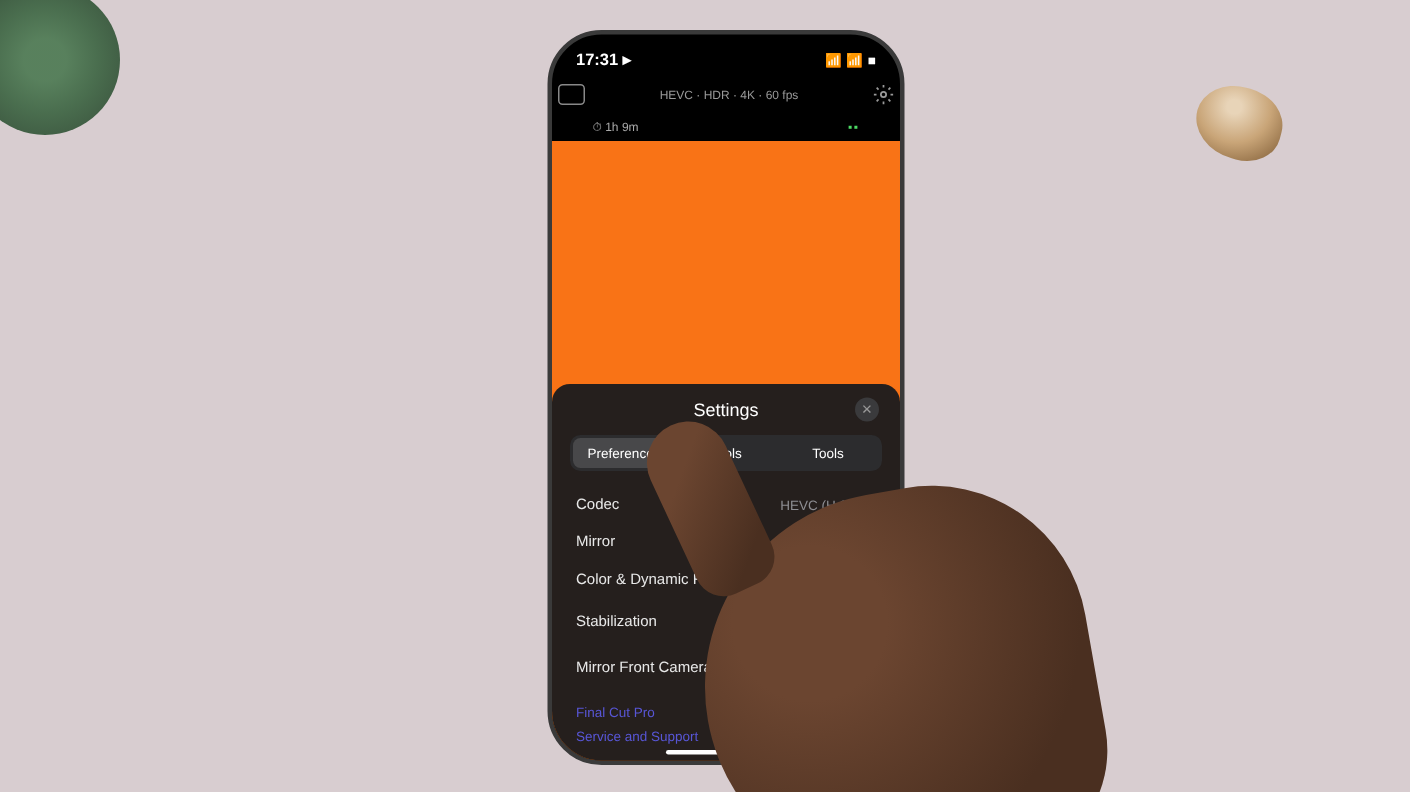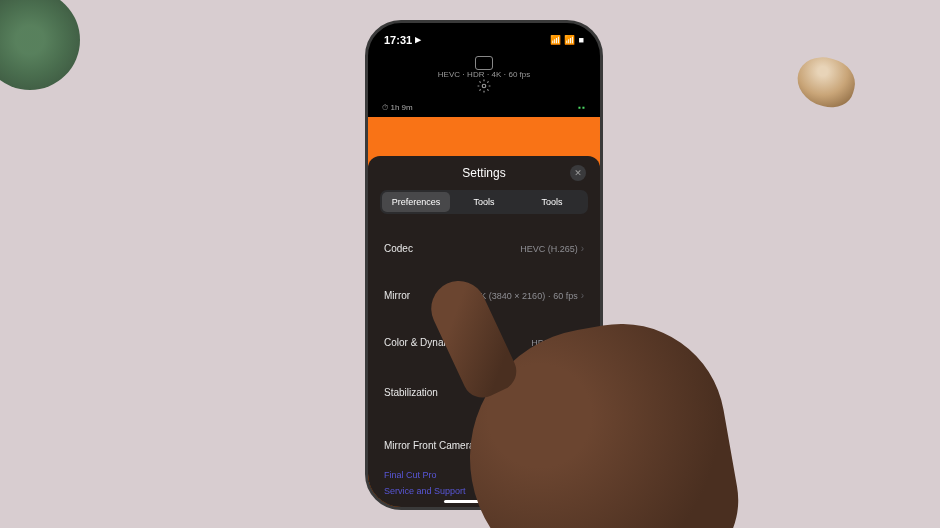--- a/index.html
+++ b/index.html
@@ -74,27 +74,26 @@
   .status-left { display: flex; gap: 3px; align-items: center; }
   .status-right { display: flex; gap: 3px; align-items: center; font-size: 9px; }
   
   .camera-top {
     display: flex;
     justify-content: space-between;
     align-items: center;
     padding: 6px 4px;
     color: #999;
     font-size: 8px;
-    flex-direction: column;
   }
   .cam-icon { width: 18px; height: 14px; border: 1px solid #888; border-radius: 3px; position: relative; }
   .gear-icon { width: 14px; height: 14px; }
   
   .rec-info {
-    padding: 4px 14px;
+    padding: 4px 27px;
     color: #aaa;
     font-size: 8px;
     display: flex;
     justify-content: space-between;
   }
   .green-dots { color: #4cd964; letter-spacing: 1px; }
   
   .camera-view {
     flex: 1;
     background: #f97316;
@@ -152,21 +151,20 @@
   }
   .tab.active { background: #48484a; }
   
   .setting-row {
     display: flex;
     justify-content: space-between;
     align-items: center;
     padding: 7px 16px;
     color: #fff;
     font-size: 10px;
-    margin-top: 22px;
   }
   .setting-label { color: #e8e8e8; }
   .setting-value { color: #8e8e93; font-size: 9px; display: flex; align-items: center; gap: 3px; }
   .chevron { color: #5a5a5e; font-size: 10px; }
   
   .toggle {
     width: 30px;
     height: 17px;
     background: #39393d;
     border-radius: 10px;

